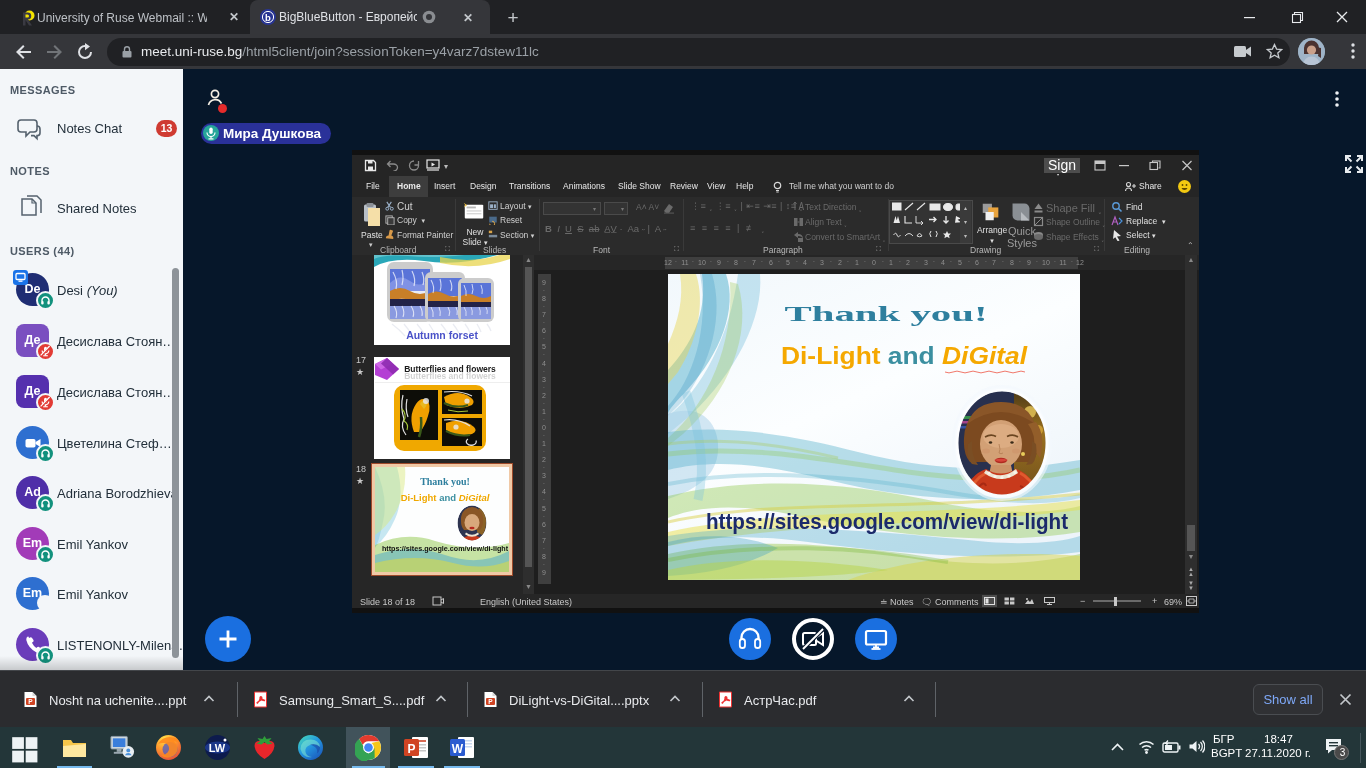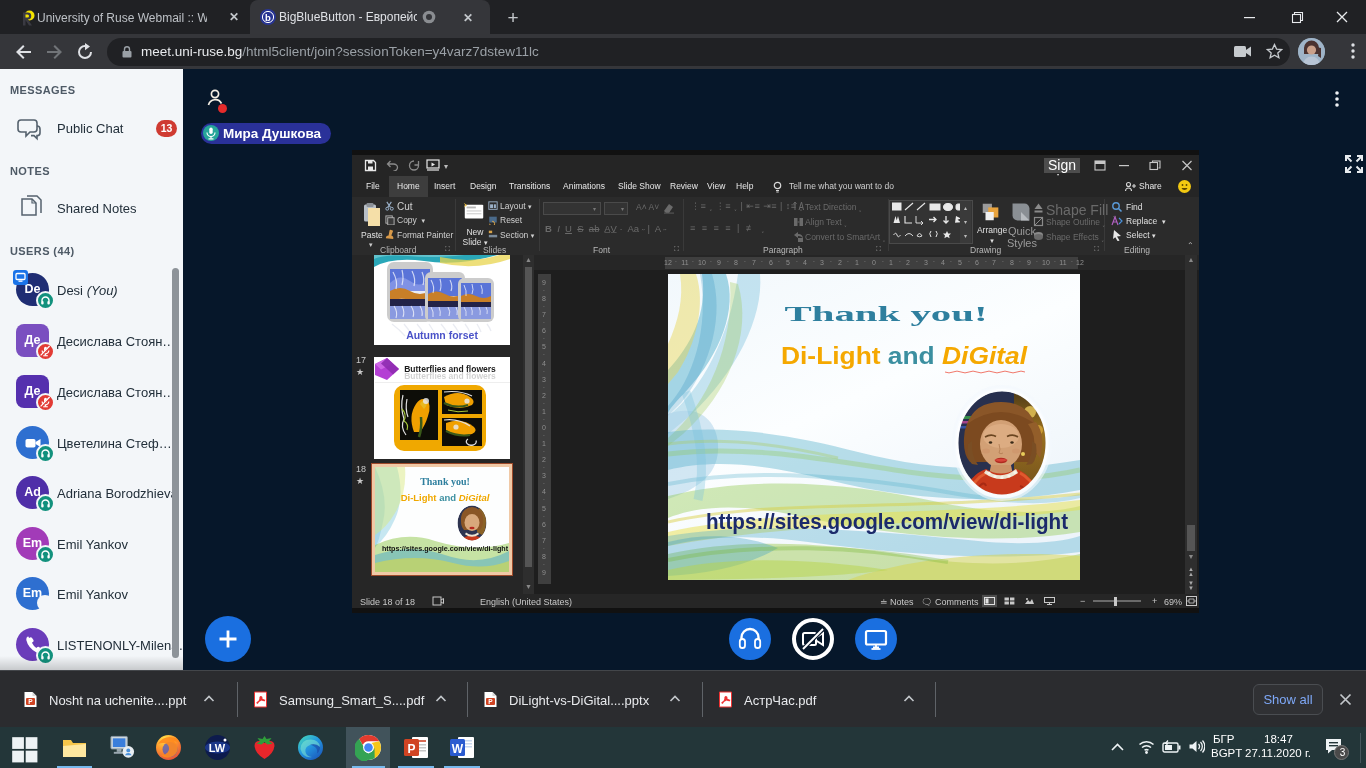--- a/index.html
+++ b/index.html
@@ -169,21 +169,21 @@
       </svg>
   </div>
 
   <div id="bbb">
     <div id="sidebar">
       <div class="shead" style="top:15px">MESSAGES</div>
       <svg class="abs" style="left:17px;top:47px" width="26" height="26" viewBox="0 0 26 26">
         <path d="M4 4 h13 a3 3 0 0 1 3 3 v6 a3 3 0 0 1 -3 3 h-4 l-4 4 v-4 h-5 a3 3 0 0 1 -3 -3 V7 a3 3 0 0 1 3 -3 z" fill="none" stroke="#55626e" stroke-width="1.6"></path>
         <path d="M20 10 a3 3 0 0 1 3 3 v4 a2.6 2.6 0 0 1 -2.6 2.6 h-0.4 v3 l-3 -3 h-3" fill="none" stroke="#55626e" stroke-width="1.6"></path>
       </svg>
-      <div class="srowtext" style="top:52px">Public Chat</div>
+      <div class="srowtext" style="top:52px">Notes Chat</div>
       <div id="badge13">13</div>
       <div class="shead" style="top:96px">NOTES</div>
       <svg class="abs" style="left:20px;top:125px" width="24" height="28" viewBox="0 0 24 28">
         <path d="M2 5 h10 l4 4 v12 h-14 z" fill="none" stroke="#55626e" stroke-width="1.5"></path>
         <path d="M7 2 h10 l4 4 v13" fill="none" stroke="#55626e" stroke-width="1.5"></path>
         <path d="M12 5 v4 h4" fill="none" stroke="#55626e" stroke-width="1.2"></path>
       </svg>
       <div class="srowtext" style="top:132px">Shared Notes</div>
       <div class="shead" style="top:176px">USERS (44)</div>
 
@@ -346,21 +346,21 @@
               <path d="M3.5 2.5 v-1.5 h7.5 v7 h-1.5" fill="none" stroke="#c8c8c8" stroke-width="1.1"></path>
             </svg>
           <svg class="abs" style="left:829px;top:5px" width="12" height="11" viewBox="0 0 12 11">
               <path d="M1.5 1 l9 9 M10.5 1 l-9 9" stroke="#c8c8c8" stroke-width="1.2"></path>
             </svg>
         </div>
 
         <div id="ppmenu">
           <div class="mtab" style="left:14px">File</div>
           <div class="abs" style="left:37px;top:0;width:39px;height:21px;background:#3d3d3d"></div>
-          <div class="mtab" style="left:45px;font-weight:normal">Home</div>
+          <div class="mtab" style="left:45px;font-weight:bold">Home</div>
           <div class="mtab" style="left:82px">Insert</div>
           <div class="mtab" style="left:118px">Design</div>
           <div class="mtab" style="left:157px">Transitions</div>
           <div class="mtab" style="left:211px">Animations</div>
           <div class="mtab" style="left:266px">Slide Show</div>
           <div class="mtab" style="left:318px">Review</div>
           <div class="mtab" style="left:355px">View</div>
           <div class="mtab" style="left:384px">Help</div>
           <svg class="abs" style="left:420px;top:5px" width="11" height="13" viewBox="0 0 11 13">
               <circle cx="5.5" cy="4.5" r="3.2" fill="none" stroke="#d8d8d8" stroke-width="1.2"></circle>
@@ -502,21 +502,21 @@
           <div class="abs" style="left:622px;top:28px;font-size:8.5px;color:#e0e0e0;text-align:center;width:36px">Arrange<br><span style="font-size:7px">▾</span></div>
           <svg class="abs" style="left:658px;top:4px" width="22" height="22" viewBox="0 0 26 26">
               <path d="M3 3 h14 a6 6 0 0 1 6 6 v14 h-14 a6 6 0 0 1-6-6 z" fill="#8a8f94"></path>
               <path d="M13 13 l10 10 h-10 z" fill="#b8bcc0"></path>
             </svg>
           <div class="abs" style="left:652px;top:28px;font-size:11px;color:#9a9a9a;text-align:center;width:36px">Quick<br>Styles ˯</div>
           <svg class="abs" style="left:681px;top:5px" width="11" height="11" viewBox="0 0 11 11">
               <path d="M1.5 7 L5.5 1.5 9.5 7 z" fill="#8a8a8a"></path>
               <rect x="1.5" y="8.5" width="8" height="2" fill="#8a8a8a"></rect>
             </svg>
-          <div class="abs" style="left:694px;top:5px;font-size:14px;color:#6a6a6a">Shape Fill ˯</div>
+          <div class="abs" style="left:694px;top:5px;font-size:11px;color:#6a6a6a">Shape Fill ˯</div>
           <svg class="abs" style="left:681px;top:19px" width="11" height="11" viewBox="0 0 11 11">
               <rect x="1.5" y="1.5" width="8" height="8" fill="none" stroke="#8a8a8a" stroke-width="1.2"></rect>
               <path d="M1 10 l9-9" stroke="#8a8a8a"></path>
             </svg>
           <div class="abs" style="left:694px;top:20px;font-size:8.5px;color:#6a6a6a">Shape Outline ˯</div>
           <svg class="abs" style="left:681px;top:33px" width="11" height="11" viewBox="0 0 11 11">
               <ellipse cx="5.5" cy="5" rx="4.5" ry="3" fill="#8a8a8a"></ellipse>
               <ellipse cx="5.5" cy="7" rx="4.5" ry="3" fill="#6a6a6a"></ellipse>
             </svg>
           <div class="abs" style="left:694px;top:35px;font-size:8.5px;color:#6a6a6a">Shape Effects ˯</div>

